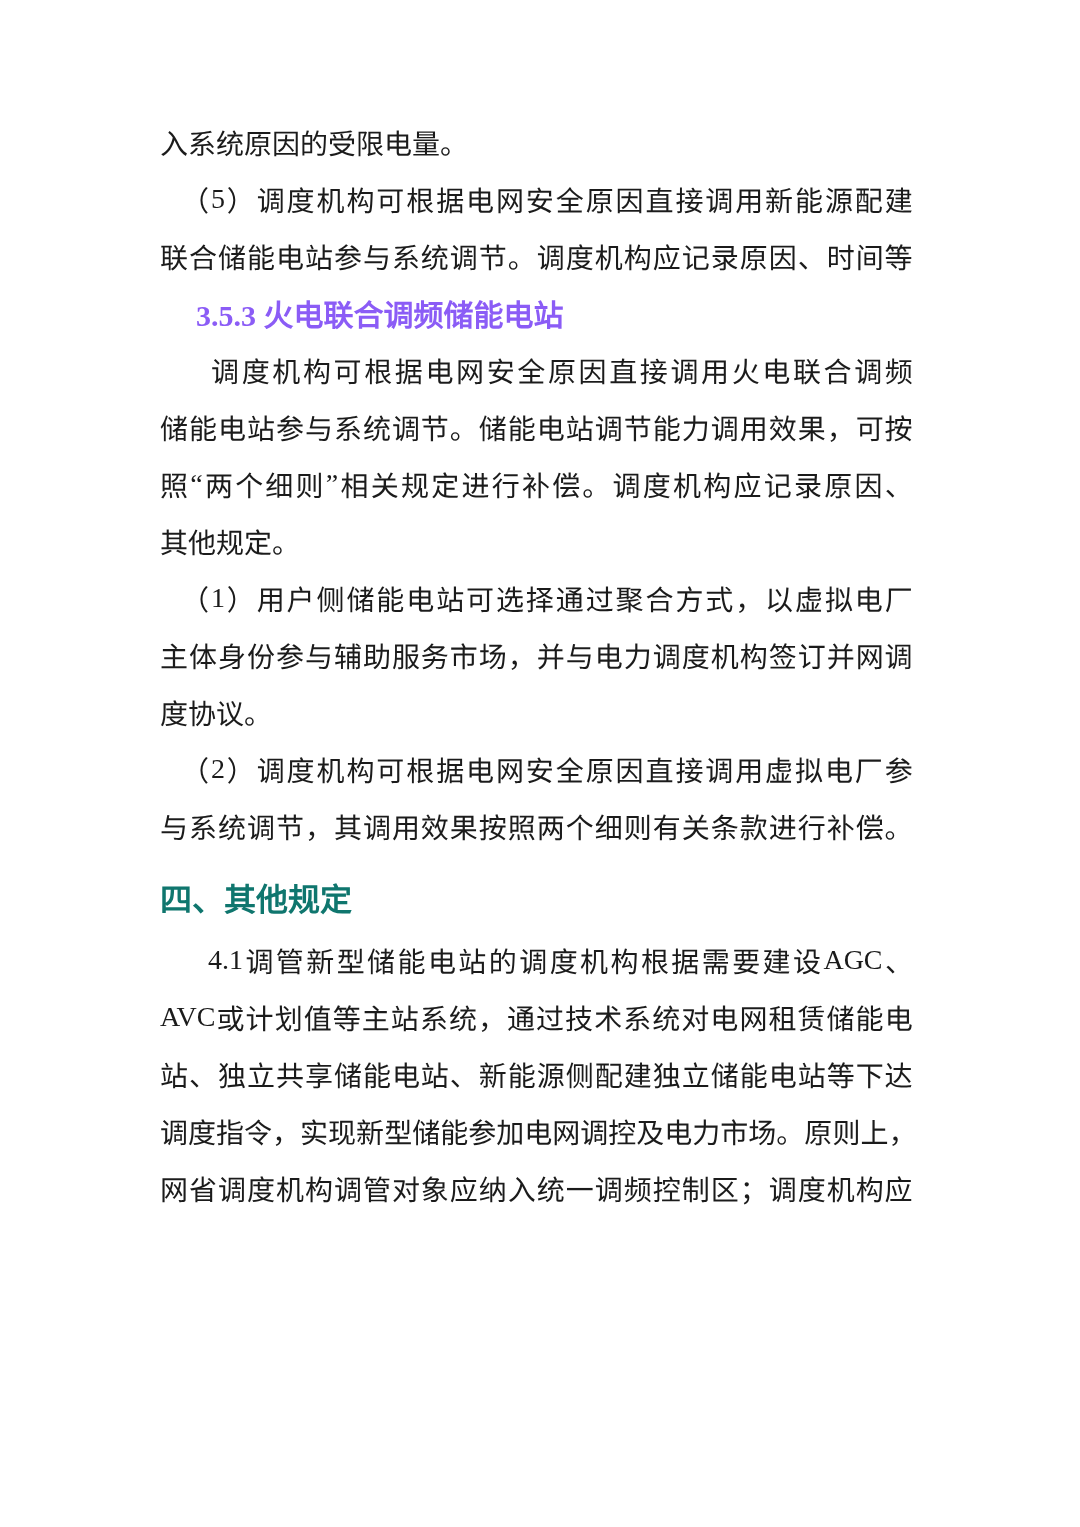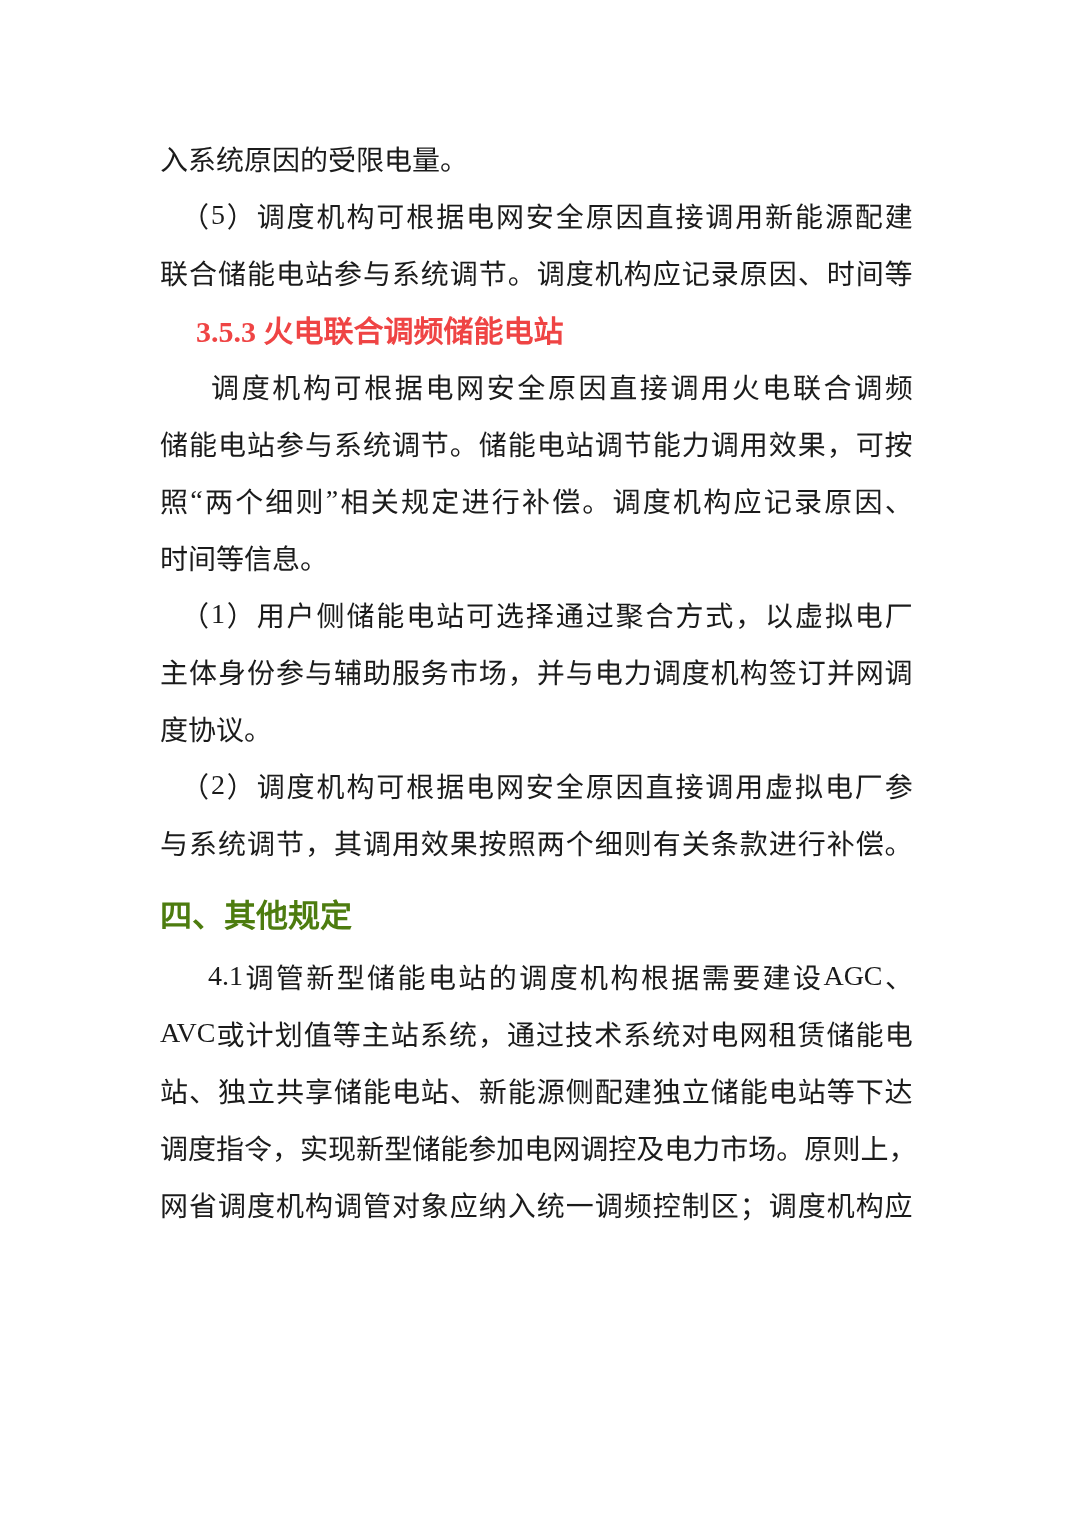--- a/index.html
+++ b/index.html
@@ -8,48 +8,48 @@
   body {
     background: #ffffff;
     color: #1b1b1b;
     font-family: "Liberation Serif", "DejaVu Serif", serif;
     position: relative;
     overflow: hidden;
   }
   .page-content {
     position: absolute;
     left: 160px;
-    top: 129px;
+    top: 113px;
     width: 753px;
   }
   .line {
     height: 57px;
     display: flex;
     align-items: center;
     font-size: 28px;
     white-space: nowrap;
     letter-spacing: 0;
   }
   
   .just { justify-content: space-between; }
   
   .ind-paren { padding-left: 21px; }  
   .ind-head  { padding-left: 36px; }  
   .ind-body  { padding-left: 51px; }  
   .ind-body2 { padding-left: 48px; }  
   .h-serif {
     font-weight: bold;
     font-size: 30px;
-    color: #ef4444;
+    color: #8b5cf6;
   }
   .h-hei {
     font-family: "Liberation Sans", "DejaVu Sans", sans-serif;
     font-weight: bold;
     font-size: 32px;
-    color: #4d7c0f;
+    color: #0f766e;
   }
   .sp-before-section { margin-top: 14px; }
   .sp-before-41 { margin-top: 6px; }
 </style>
 </head>
 <body>
 
 <div class="page-content">
   <div class="line">入系统原因的受限电量。</div>
   <div class="line just ind-paren">
@@ -182,21 +182,21 @@
       <span>度</span>
       <span>机</span>
       <span>构</span>
       <span>应</span>
       <span>记</span>
       <span>录</span>
       <span>原</span>
       <span>因</span>
       <span>、</span>
     </div>
-  <div class="line">时间等信息。</div>
+  <div class="line">其他规定。</div>
   <div class="line just ind-paren">
       <span>（</span>
       <span>1</span>
       <span>）</span>
       <span>用</span>
       <span>户</span>
       <span>侧</span>
       <span>储</span>
       <span>能</span>
       <span>电</span>

